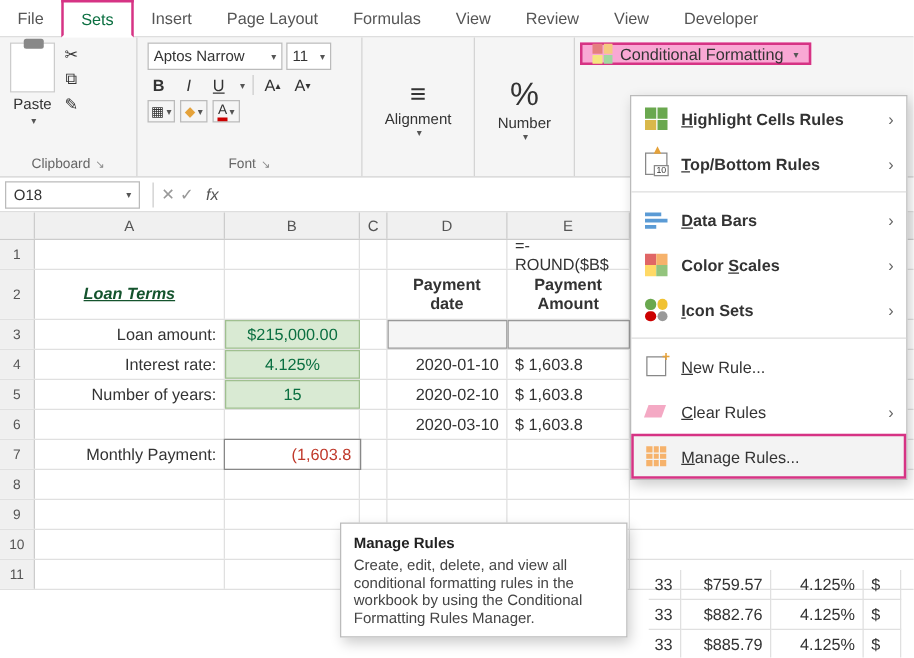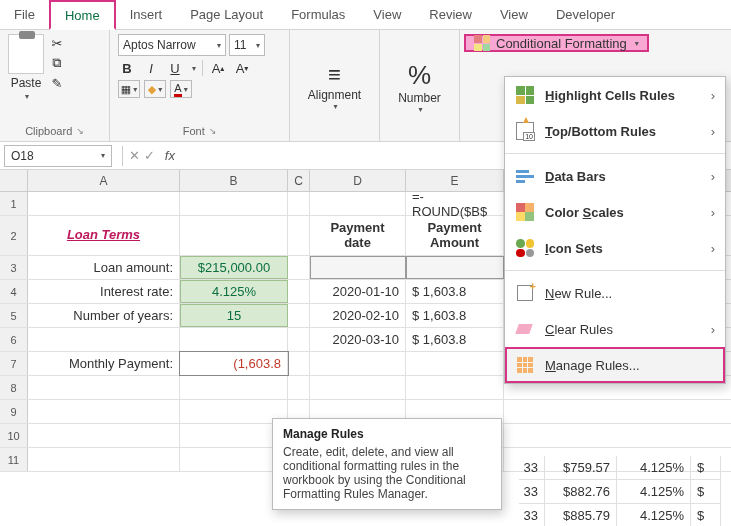--- a/index.html
+++ b/index.html
@@ -59,21 +59,21 @@
 .col-headers { display: flex; height: 22px; background: #f0f0f0; border-bottom: 1px solid #ccc; }
 .row-head-spacer { width: 28px; border-right: 1px solid #ccc; background: #f0f0f0; }
 .col-head { border-right: 1px solid #ccc; display: flex; align-items: center; justify-content: center; font-size: 12px; color: #555; }
 .cA{width:152px;} .cB{width:108px;} .cC{width:22px;} .cD{width:96px;} .cE{width:98px;}
 .gridbody { }
 .row { display: flex; height: 24px; border-bottom: 1px solid #e0e0e0; }
 .row-head { width: 28px; border-right: 1px solid #ccc; background: #f0f0f0; display: flex; align-items: center; justify-content: center; font-size: 11px; color: #555; }
 .cell { border-right: 1px solid #e0e0e0; display: flex; align-items: center; padding: 0 6px; font-size: 13px; }
 .right { justify-content: flex-end; }
 .center { justify-content: center; }
-.loan-title { font-style: italic; text-decoration: underline; font-weight: 600; color: #be185d; justify-content: center; }
+.loan-title { font-style: italic; text-decoration: underline; font-weight: 600; color: #14532d; justify-content: center; }
 .green-cell { background: #d9ead3; border: 1px solid #a0c090; color: #0b6f41; font-weight: 500; }
 .red-text { color: #c0392b; }
 .hdr-bold { font-weight: 700; }
 .row2 { height: 40px; }
 .row2 .cell { line-height: 1.1; text-align: center; justify-content: center; }
 .sel-range { outline: 1px solid #999; outline-offset: -1px; background: #f5f5f5; }
 
 
 .cf-menu { position: absolute; top: 76px; left: 504px; width: 222px; background: #fff; border: 1px solid #bbb; box-shadow: 2px 4px 10px rgba(0,0,0,.2); z-index: 20; }
 .cf-item { display: flex; align-items: center; gap: 10px; padding: 8px 10px; cursor: pointer; font-size: 13px; }
@@ -112,21 +112,21 @@
 
 
 .peek-row { display:flex; position:absolute; left:519px; height: 24px; align-items:center; font-size: 13px; }
 .peek-cell { border-right: 1px solid #e0e0e0; border-bottom: 1px solid #e0e0e0; padding: 0 6px; height: 100%; display: flex; align-items: center; justify-content: flex-end; }
 </style>
 </head>
 <body>
 
 <div class="ribbon-tabs">
   <div class="ribbon-tab">File</div>
-  <div class="ribbon-tab active">Home</div>
+  <div class="ribbon-tab active">Sets</div>
   <div class="ribbon-tab">Insert</div>
   <div class="ribbon-tab">Page Layout</div>
   <div class="ribbon-tab">Formulas</div>
   <div class="ribbon-tab">View</div>
   <div class="ribbon-tab">Review</div>
   <div class="ribbon-tab">View</div>
   <div class="ribbon-tab">Developer</div>
 </div>
 
 <div class="ribbon">

